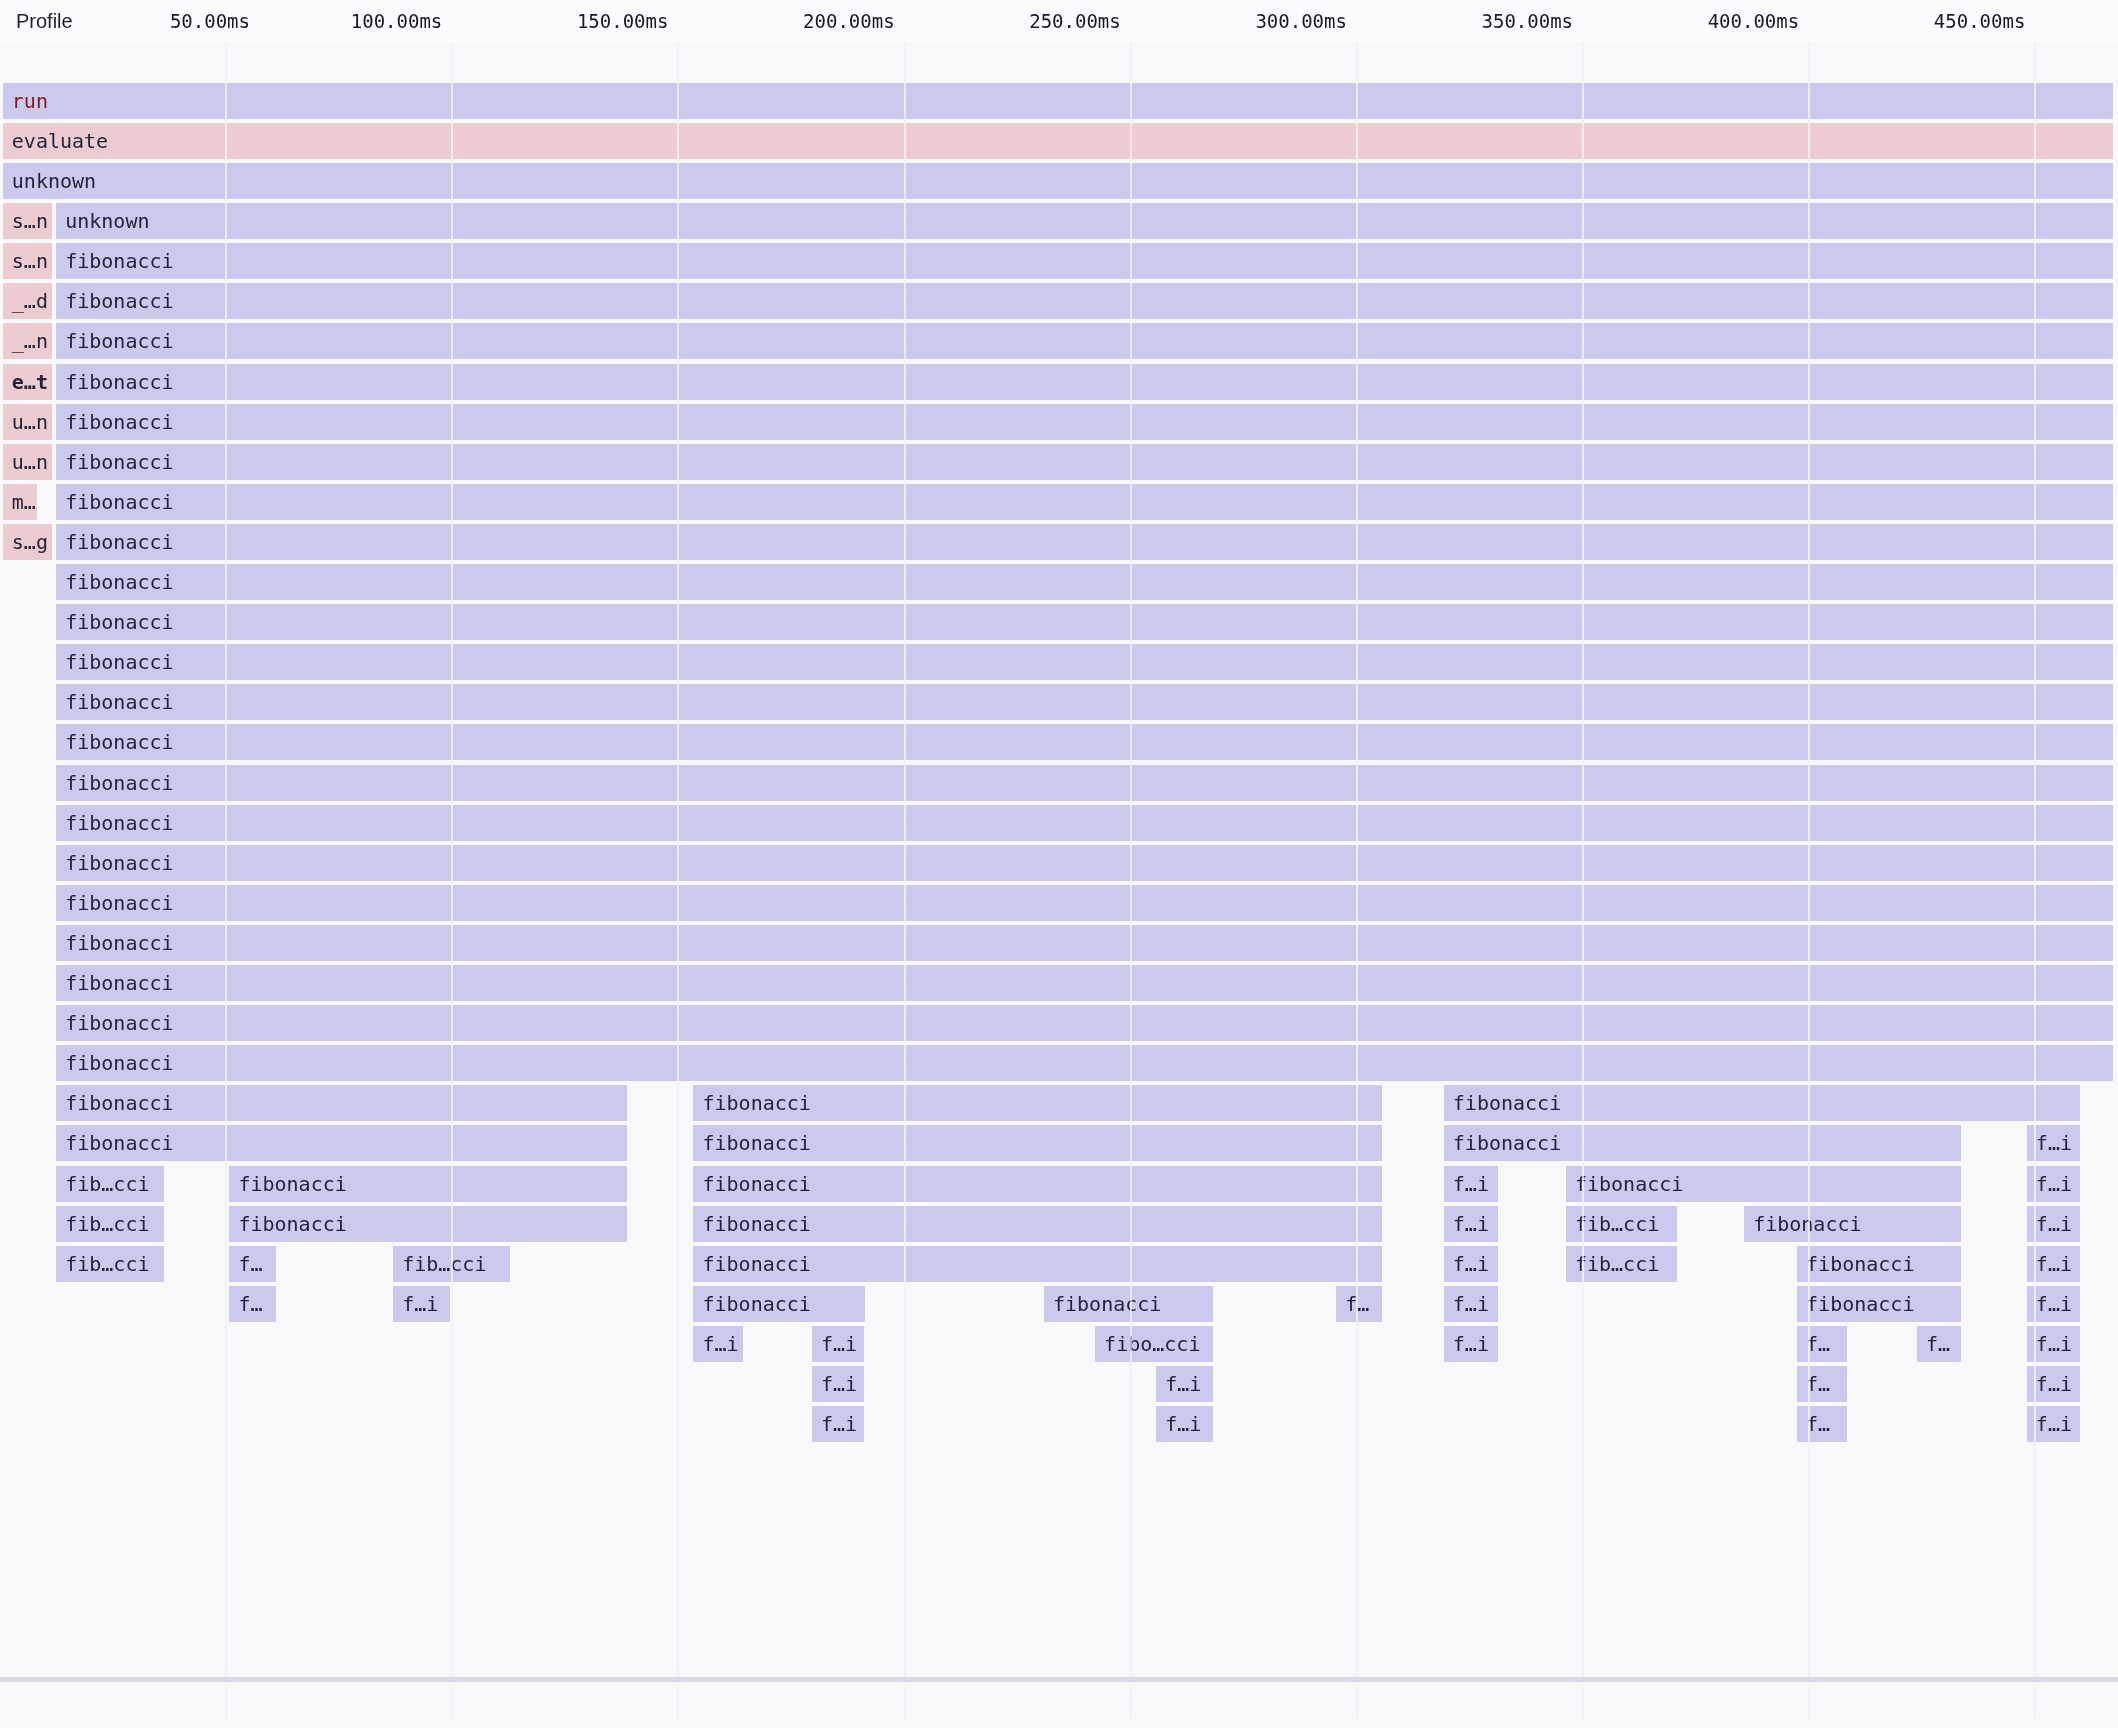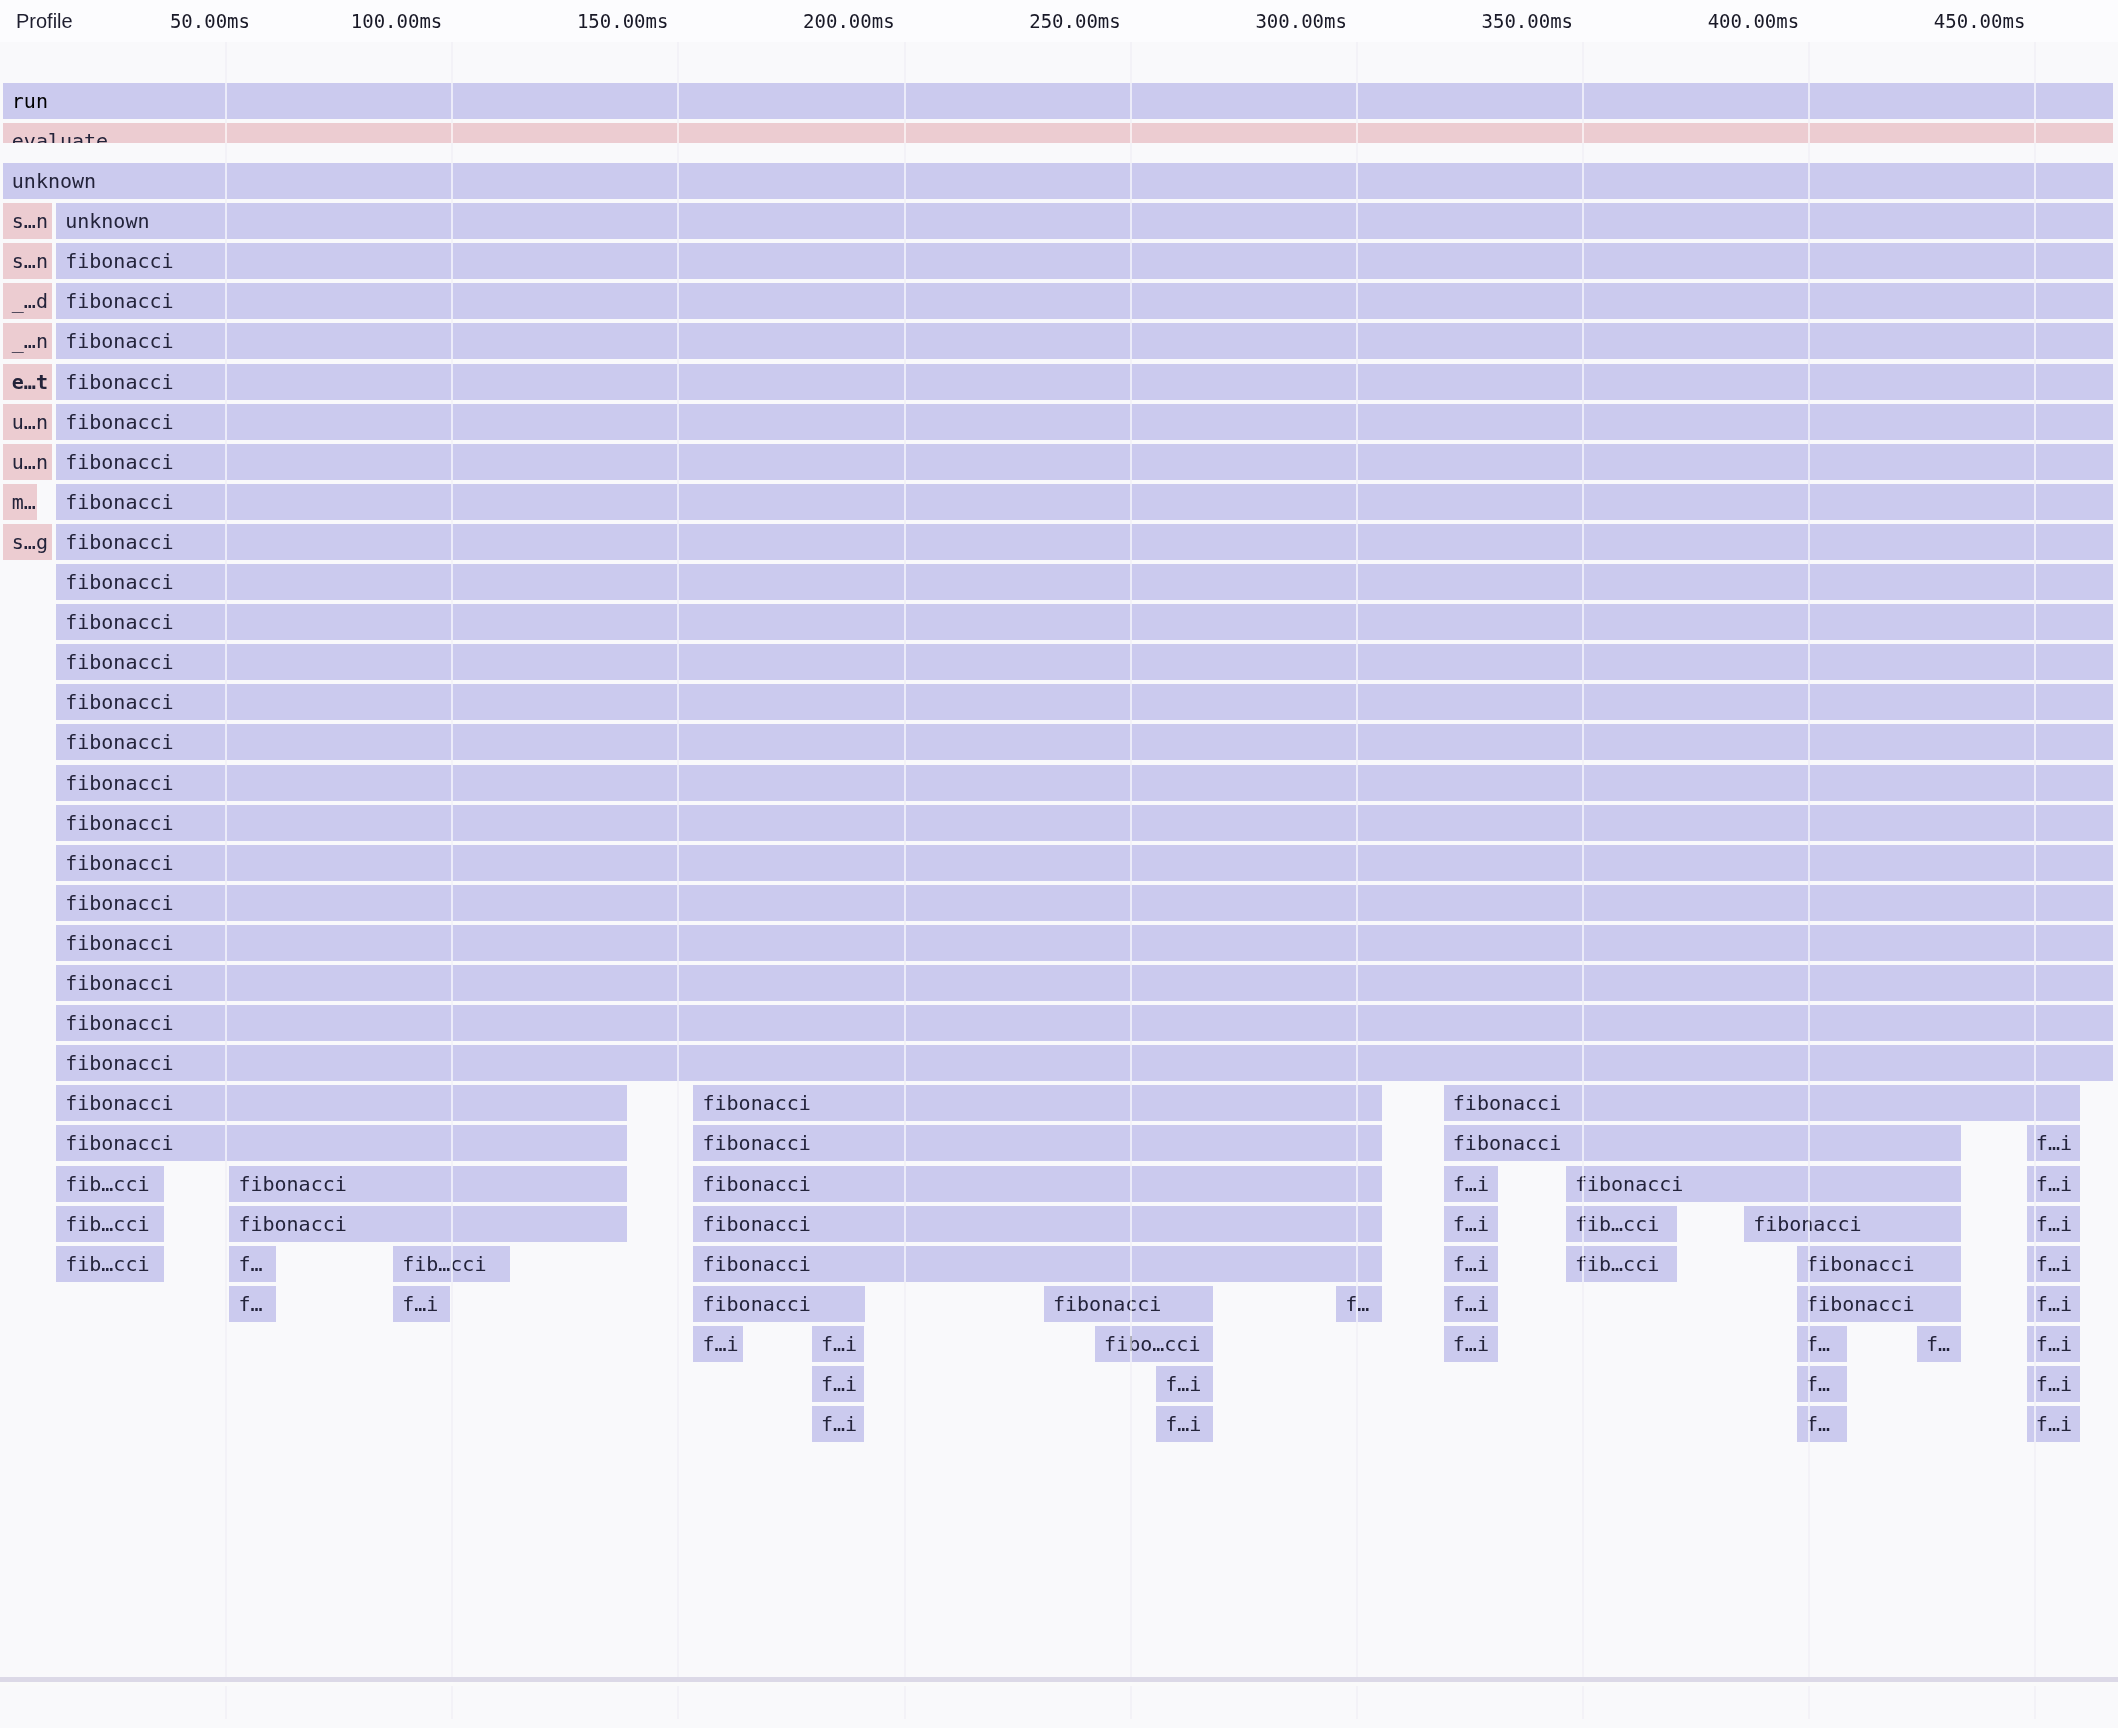--- a/index.html
+++ b/index.html
@@ -76,23 +76,23 @@
 <div class="gridline" style="left: 225.15px;"></div>
     <div class="gridline" style="left: 451.3px;"></div>
     <div class="gridline" style="left: 677.45px;"></div>
     <div class="gridline" style="left: 903.6px;"></div>
     <div class="gridline" style="left: 1129.75px;"></div>
     <div class="gridline" style="left: 1355.9px;"></div>
     <div class="gridline" style="left: 1582.05px;"></div>
     <div class="gridline" style="left: 1808.2px;"></div>
     <div class="gridline" style="left: 2034.35px;"></div>
     <div class="frame" style="left: 2.8092px; width: 2109.74px; top: 40.8px; height: 36px; background: rgb(203, 202, 238);">
-      <span class="frame-label" style="color: #000000;">run</span>
-    </div>
-    <div class="frame" style="left: 2.8092px; width: 2109.74px; top: 80.9px; height: 20px; background: rgb(236, 204, 209);">
+      <span class="frame-label" style="color: #7f1d1d;">run</span>
+    </div>
+    <div class="frame" style="left: 2.8092px; width: 2109.74px; top: 80.9px; height: 36px; background: rgb(236, 204, 209);">
       <span class="frame-label" style="color: rgb(35, 35, 58);">evaluate</span>
     </div>
     <div class="frame" style="left: 2.8092px; width: 2109.74px; top: 121px; height: 36px; background: rgb(203, 202, 238);">
       <span class="frame-label" style="color: rgb(35, 35, 58);">unknown</span>
     </div>
     <div class="frame" style="left: 2.8092px; width: 49.0622px; top: 161.1px; height: 36px; background: rgb(236, 204, 209);">
       <span class="frame-label" style="color: rgb(35, 35, 58);">s…n</span>
     </div>
     <div class="frame" style="left: 56.1806px; width: 2056.37px; top: 161.1px; height: 36px; background: rgb(203, 202, 238);">
       <span class="frame-label" style="color: rgb(35, 35, 58);">unknown</span>

